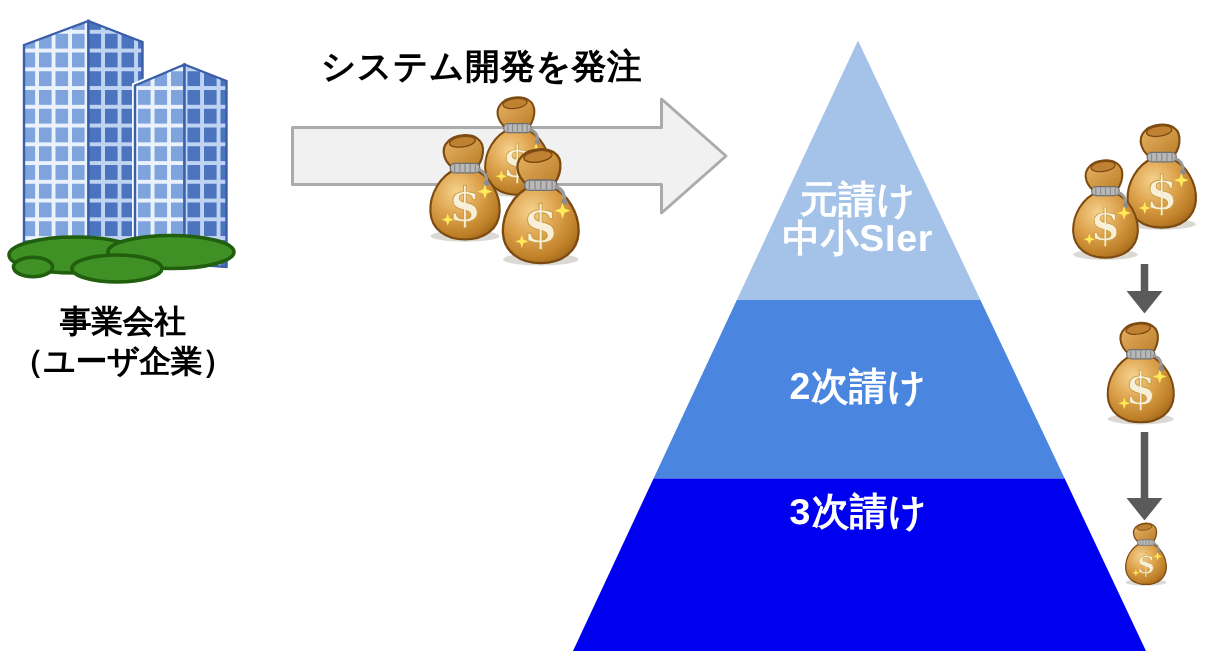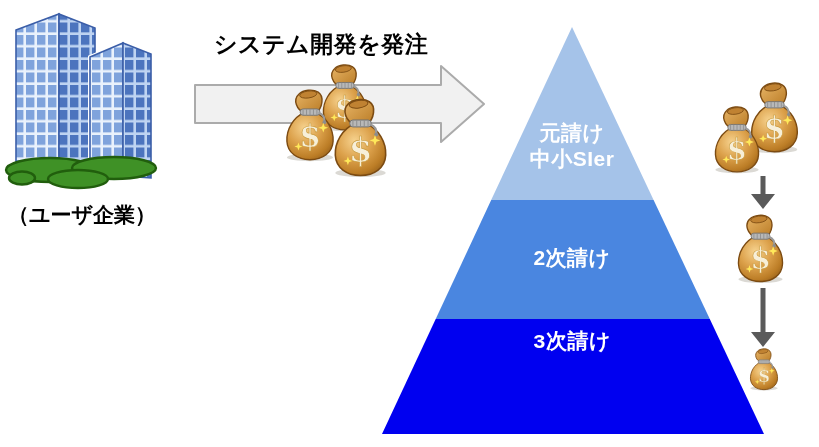--- a/index.html
+++ b/index.html
@@ -11,21 +11,21 @@
   .defs-svg{position:absolute;width:0;height:0;overflow:hidden;}
   .title{
     left:214px;top:29px;width:240px;text-align:left;
     font-size:23px;font-weight:bold;color:#000;letter-spacing:0.5px;
   }
   .company-label{
     left:0px;top:201px;width:164px;text-align:center;
     font-size:21px;font-weight:bold;color:#000;line-height:27px;
   }
   .tier-label{
-    color:#FFFFFF;font-weight:bold;font-size:21px;line-height:26px;
+    color:#FFFFFF;font-weight:bold;font-size:25px;line-height:26px;
     text-align:center;letter-spacing:0.5px;
   }
   .flow-arrow-shape{stroke:#ABABAB;stroke-width:2;stroke-linejoin:round;}
   .pyr-shape{stroke:none;}
   .bag{position:absolute;}
   .cascade-arrow{position:absolute;}
 </style>
 </head>
 <body>
 
@@ -81,20 +81,21 @@
 
     <g stroke="#215E0D" stroke-width="2.4" fill="#3F9126">
       <ellipse cx="46" cy="160" rx="44" ry="12"></ellipse>
       <ellipse cx="110" cy="158" rx="42" ry="11"></ellipse>
       <ellipse cx="74" cy="169" rx="30" ry="9"></ellipse>
       <ellipse cx="18" cy="168" rx="13" ry="6.5"></ellipse>
     </g>
   </svg>
 
   <div class="abs company-label">
+    <div>事業会社</div>
     <div>（ユーザ企業）</div>
   </div>
 
   <div class="abs title">システム開発を発注</div>
 
   <svg class="abs" style="left:192px;top:63px;" width="296" height="82" viewBox="0 0 296 82">
     <polygon class="flow-arrow-shape" points="3,22 249,22 249,3 292,41 249,79 249,60 3,60" fill="#F1F1F1"></polygon>
   </svg>
 
   <svg class="bag" style="left:318px;top:62px;" width="54" height="70" viewBox="0 0 100 130">

